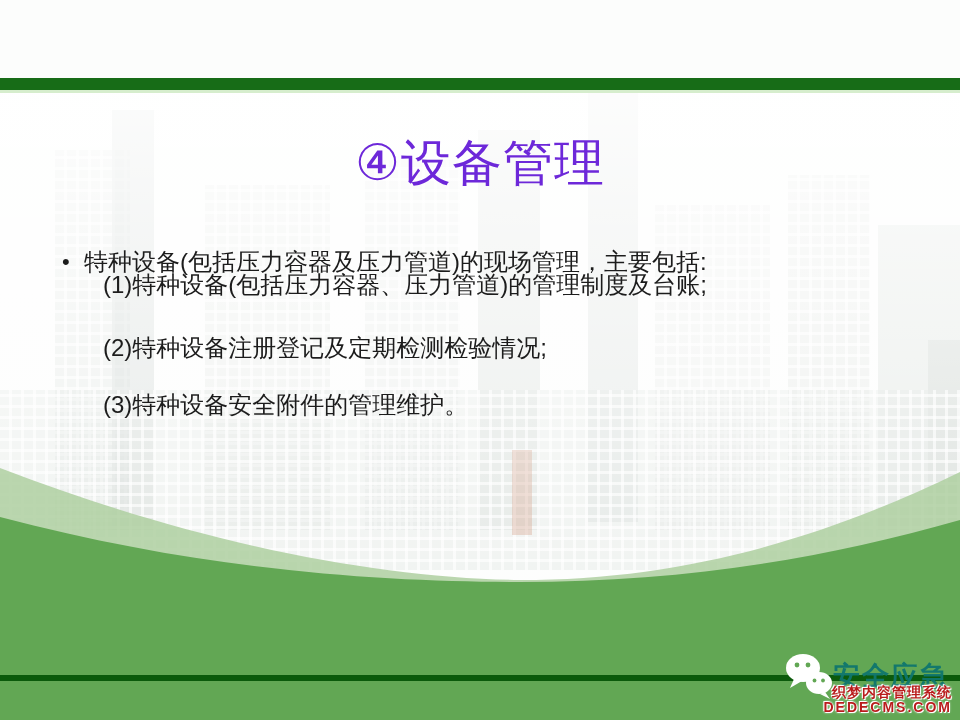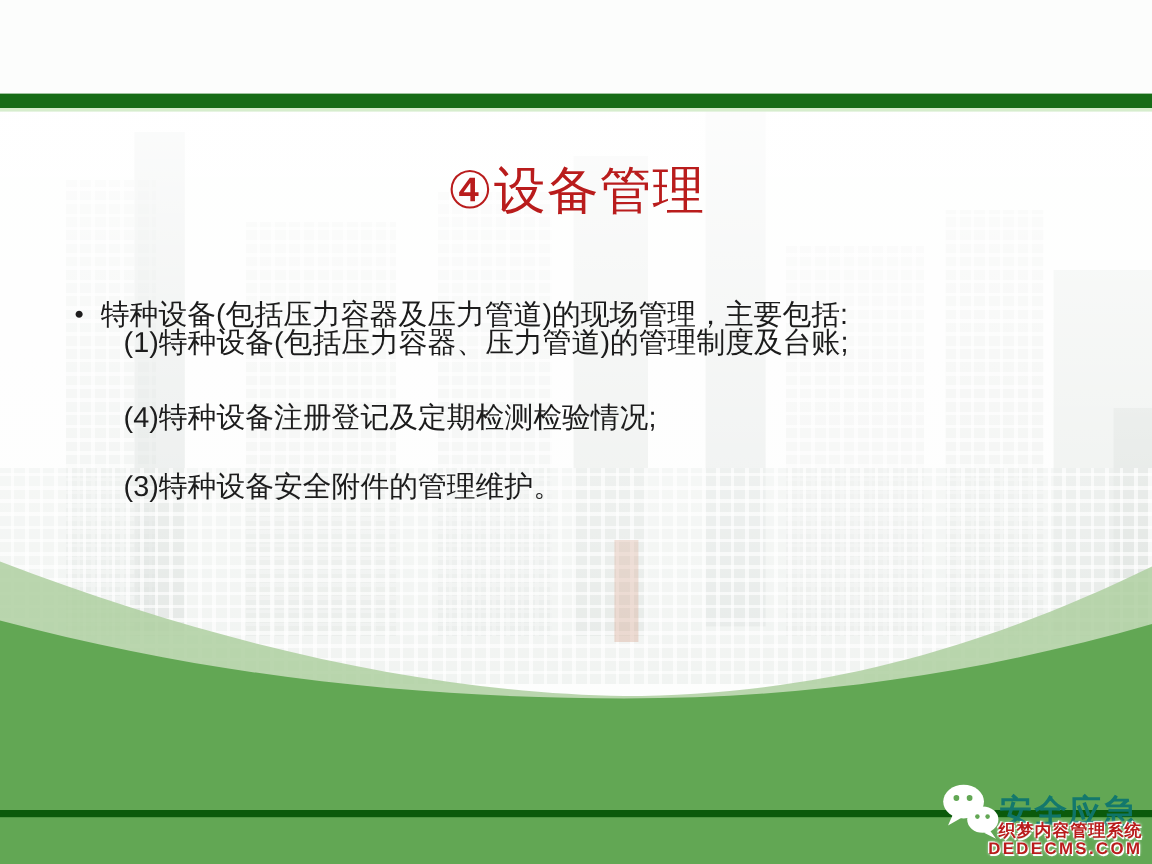--- a/index.html
+++ b/index.html
@@ -22,22 +22,22 @@
   .city-fade{
     position:absolute;left:0;top:0;width:100%;height:100%;
     background:linear-gradient(180deg, rgba(255,255,255,.9) 0%, rgba(255,255,255,.6) 45%, rgba(255,255,255,.25) 100%);
   }
   
   .top-bar{position:absolute;left:0;top:78px;width:960px;height:12px;background:#176c17;z-index:3;}
   .top-bar-glow{position:absolute;left:0;top:90px;width:960px;height:3px;background:#d6edcd;z-index:3;}
   
   .title{
     position:absolute;left:0;top:130px;width:960px;
-    text-align:center;font-size:43px;letter-spacing:1px;
-    color:#b91c1c;z-index:4;white-space:nowrap;
+    text-align:center;font-size:50px;letter-spacing:1px;
+    color:#6d28d9;z-index:4;white-space:nowrap;
   }
   .line{position:absolute;font-size:24px;color:#1c1c1c;white-space:nowrap;z-index:4;}
   .bullet-line{left:62px;top:206px;margin-top:40px;}
   .bullet-marker{display:inline-block;width:22px;font-size:22px;vertical-align:1px;}
   .item1{left:103px;top:269px;}
   .item2{left:103px;top:332px;}
   .item3{left:103px;top:389px;}
   
   .swoosh{position:absolute;left:0;top:420px;width:960px;height:300px;z-index:2;}
   .bottom-line{position:absolute;left:0;top:675px;width:960px;height:6px;background:#0b5a0b;z-index:3;}
@@ -84,21 +84,21 @@
     <path d="M0,97 C200,150 380,162 520,162 C680,162 820,140 960,100 L960,300 L0,300 Z" fill="#62a754"></path>
   </svg>
   <div class="bottom-line"></div>
 
   <div class="title">④设备管理</div>
 
   <div class="line bullet-line">
     <span class="bullet-marker">•</span><span>特种设备(包括压力容器及压力管道)的现场管理，主要包括:</span>
   </div>
   <div class="line item1">(1)特种设备(包括压力容器、压力管道)的管理制度及台账;</div>
-  <div class="line item2">(4)特种设备注册登记及定期检测检验情况;</div>
+  <div class="line item2">(2)特种设备注册登记及定期检测检验情况;</div>
   <div class="line item3">(3)特种设备安全附件的管理维护。</div>
 
   <svg class="wm wm-icon" viewBox="0 0 50 48">
     <ellipse cx="19" cy="16" rx="17" ry="14" fill="#ffffff"></ellipse>
     <path d="M10,27 L6,36 L18,29 Z" fill="#ffffff"></path>
     <circle cx="13" cy="13" r="2.4" fill="#62a754"></circle>
     <circle cx="24" cy="13" r="2.4" fill="#62a754"></circle>
     <ellipse cx="35" cy="31" rx="13" ry="11" fill="#ffffff"></ellipse>
     <path d="M41,40 L46,47 L36,42 Z" fill="#ffffff"></path>
     <circle cx="30.5" cy="28.5" r="1.9" fill="#62a754"></circle>

